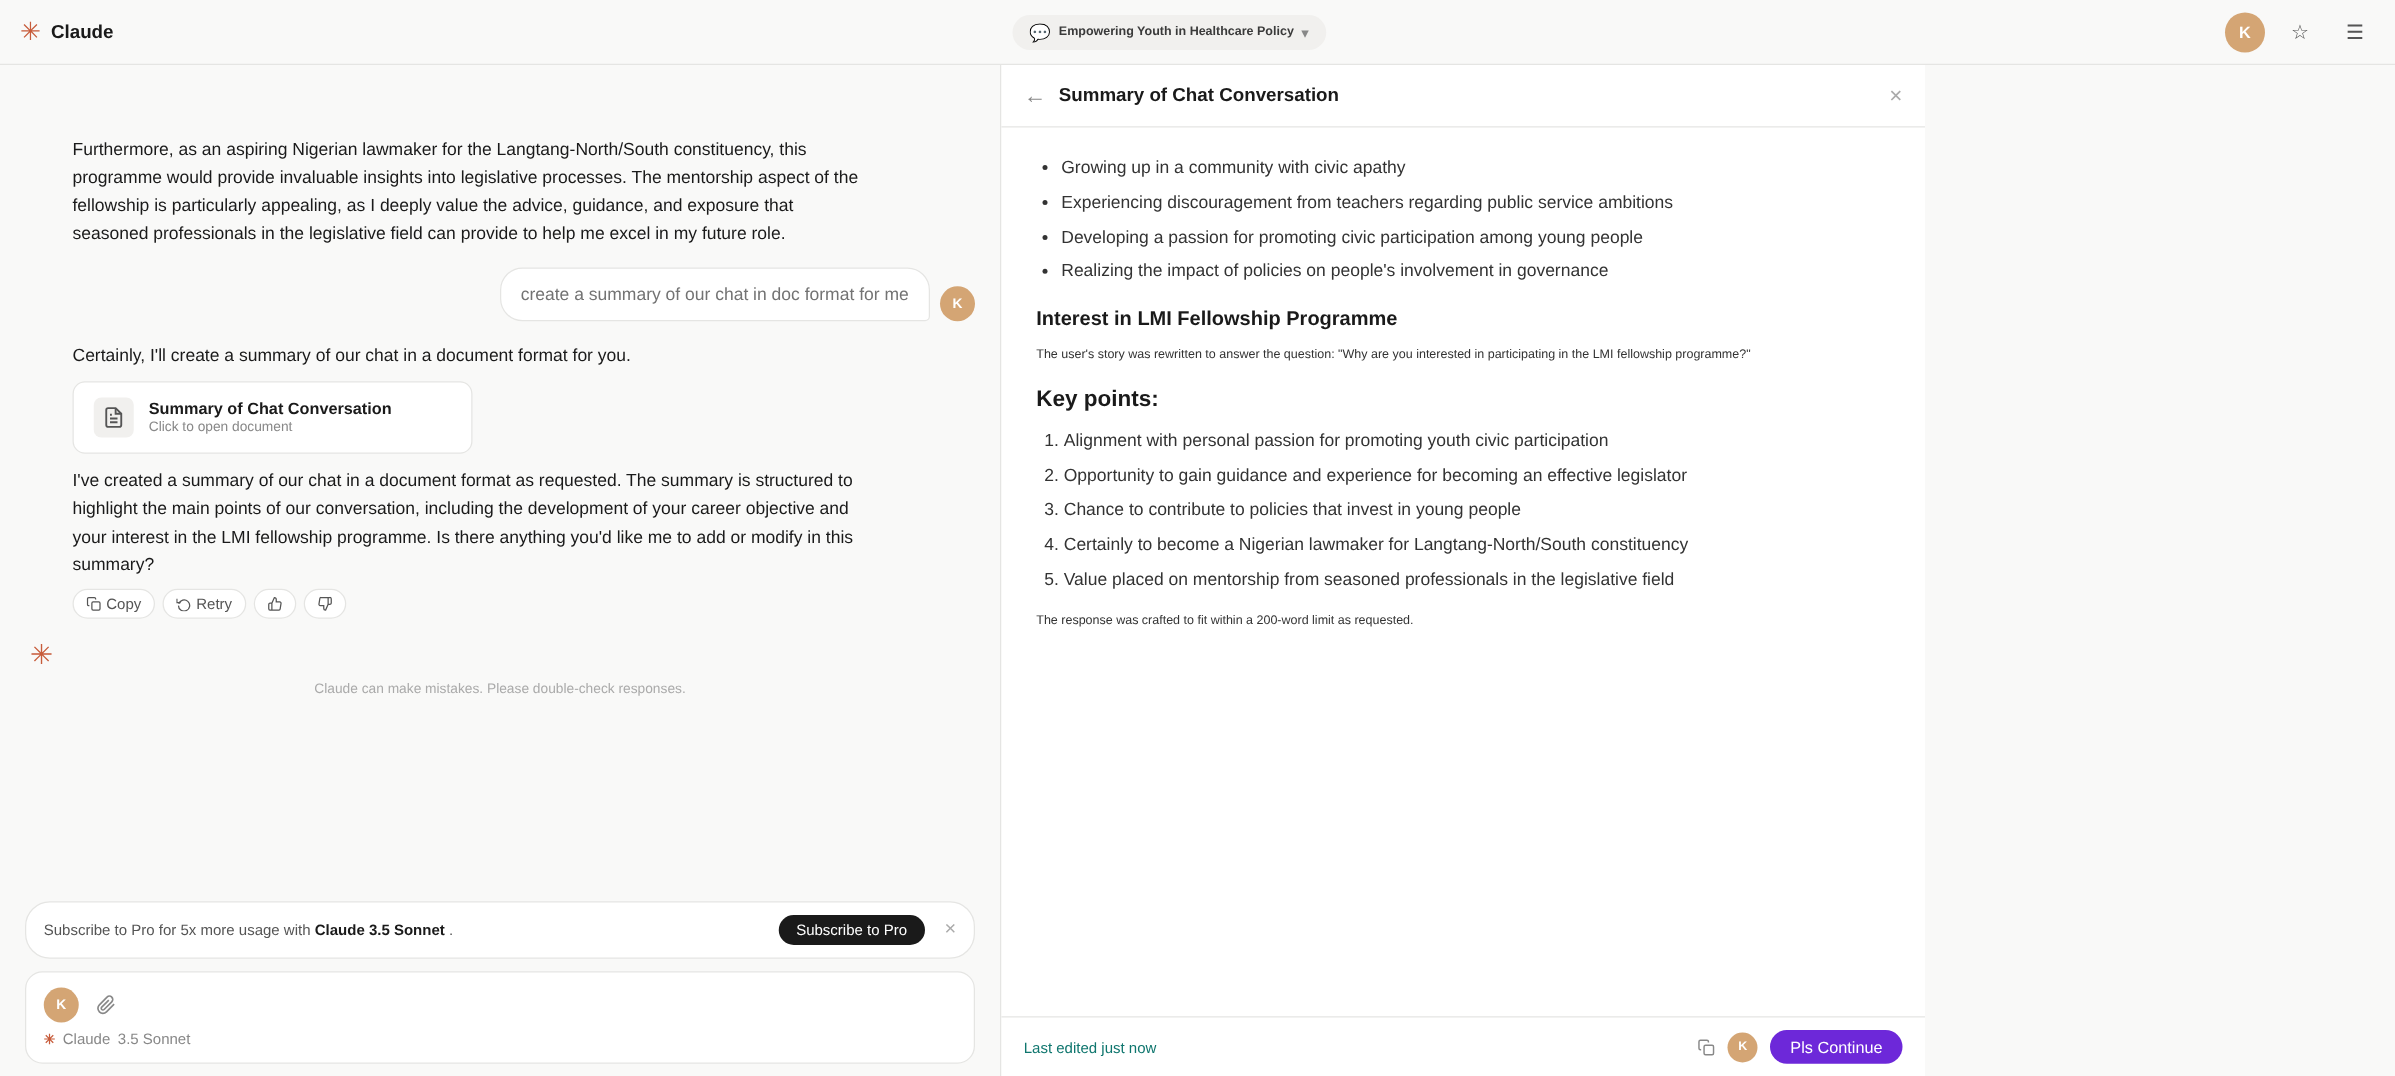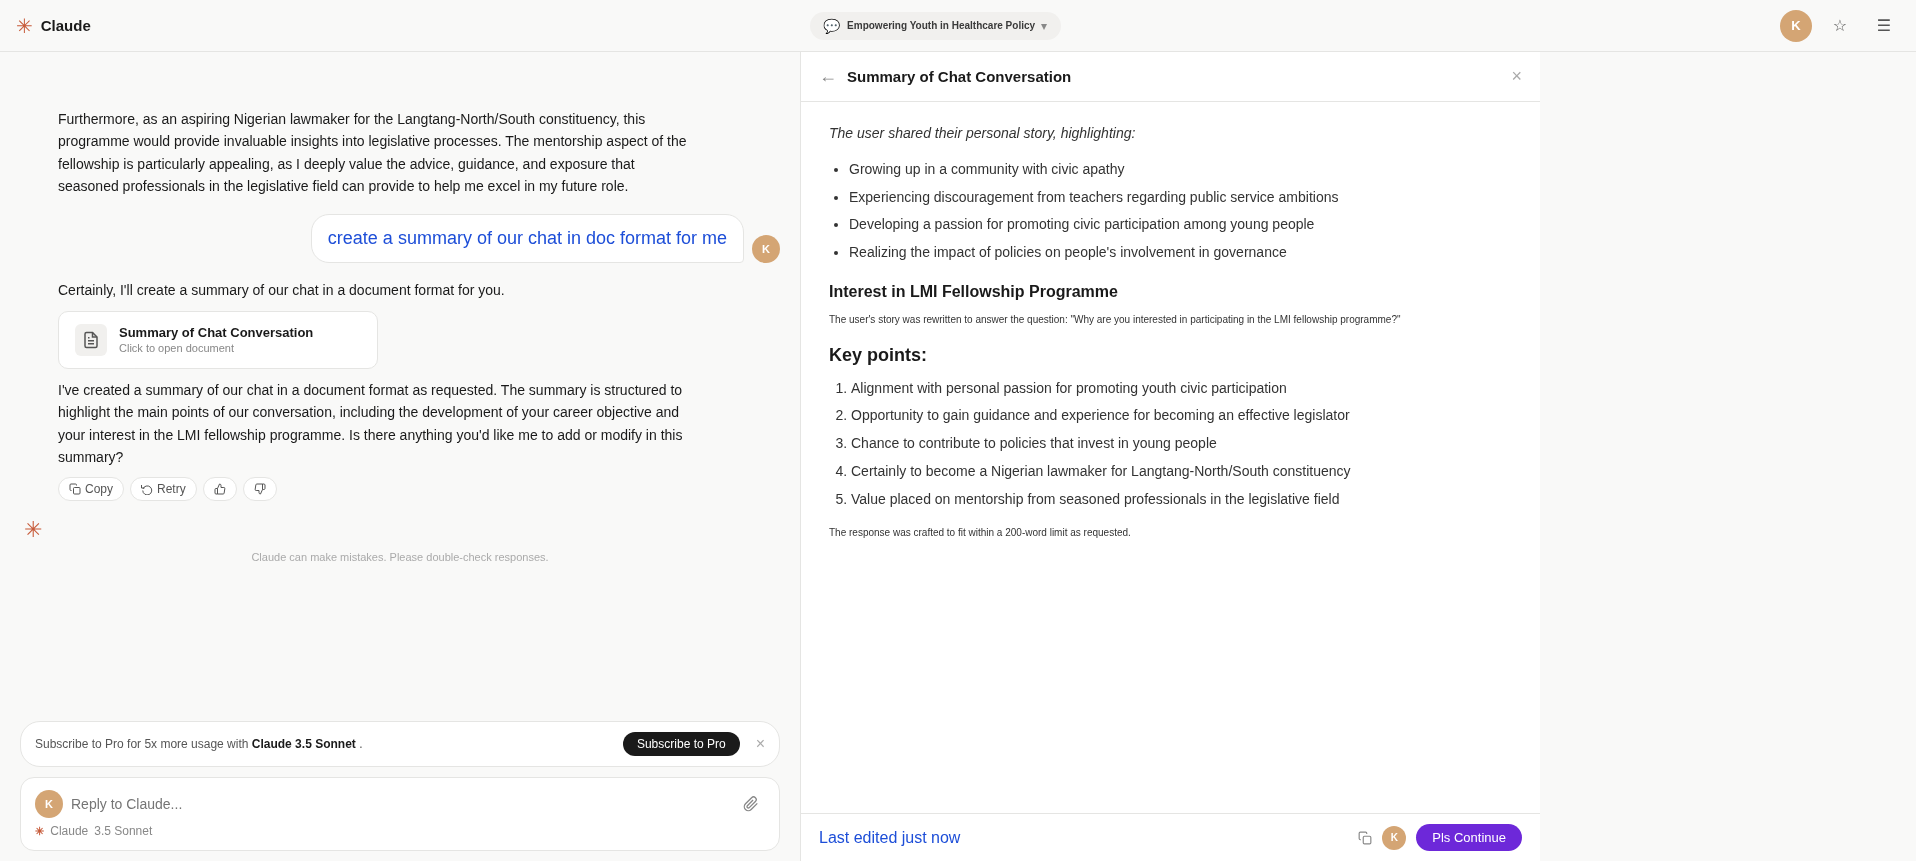--- a/index.html
+++ b/index.html
@@ -107,22 +107,22 @@
       display: flex;
       justify-content: flex-end;
       margin-bottom: 16px;
     }
     .msg-user-bubble {
       background: #fff;
       border: 1px solid #e5e5e3;
       border-radius: 18px 18px 4px 18px;
       padding: 10px 16px;
       max-width: 520px;
-      font-size: 18px;
-      color: #1d4ed8;
+      font-size: 14px;
+      color: #737373;
       line-height: 1.5;
     }
     .msg-user-avatar {
       width: 28px;
       height: 28px;
       border-radius: 50%;
       background: #d4a574;
       display: flex;
       align-items: center;
       justify-content: center;
@@ -399,22 +399,22 @@
     }
 
     .doc-panel-footer {
       border-top: 1px solid #e5e5e3;
       padding: 10px 18px;
       display: flex;
       align-items: center;
       justify-content: space-between;
     }
     .doc-footer-left {
-      font-size: 16px;
-      color: #1d4ed8;
+      font-size: 12px;
+      color: #0f766e;
     }
     .doc-footer-right {
       display: flex;
       align-items: center;
       gap: 10px;
     }
     .doc-footer-btn {
       background: transparent;
       border: none;
       cursor: pointer;
@@ -557,21 +557,20 @@
       </span>
       <div style="display:flex;align-items:center;gap:8px;">
         <button class="subscribe-btn">Subscribe to Pro</button>
         <button class="subscribe-close">×</button>
       </div>
     </div>
 
     <div class="input-area">
       <div class="input-row">
         <div class="msg-user-avatar" style="margin-left:0;margin-right:8px;align-self:center;">K</div>
-        <input class="input-field" type="text" placeholder="Reply to Claude..." style="">
         <button class="input-attach" title="Attach">
           <svg width="16" height="16" viewBox="0 0 24 24" fill="none" stroke="currentColor" stroke-width="2">
             <path d="M21.44 11.05l-9.19 9.19a6 6 0 0 1-8.49-8.49l9.19-9.19a4 4 0 0 1 5.66 5.66l-9.2 9.19a2 2 0 0 1-2.83-2.83l8.49-8.48"></path>
           </svg>
         </button>
       </div>
       <div class="input-model-row">
         <span style="font-size:11px;color:#c75c3b;font-weight:700;">✳</span>
         <span class="model-label">Claude</span>
         <span class="model-label">3.5 Sonnet</span>
@@ -585,21 +584,20 @@
       <div class="doc-panel-header-left">
         <button class="doc-panel-back">←</button>
         <span class="doc-panel-title">Summary of Chat Conversation</span>
       </div>
       <button class="doc-panel-close">×</button>
     </div>
 
     <div class="doc-panel-scroll">
       <div class="doc-content">
 
-        <p class="italic-intro">The user shared their personal story, highlighting:</p>
         <ul>
           <li>Growing up in a community with civic apathy</li>
           <li>Experiencing discouragement from teachers regarding public service ambitions</li>
           <li>Developing a passion for promoting civic participation among young people</li>
           <li>Realizing the impact of policies on people's involvement in governance</li>
         </ul>
 
         <div class="section-title">Interest in LMI Fellowship Programme</div>
         <p>The user's story was rewritten to answer the question: "Why are you interested in participating in the LMI fellowship programme?"</p>
 

